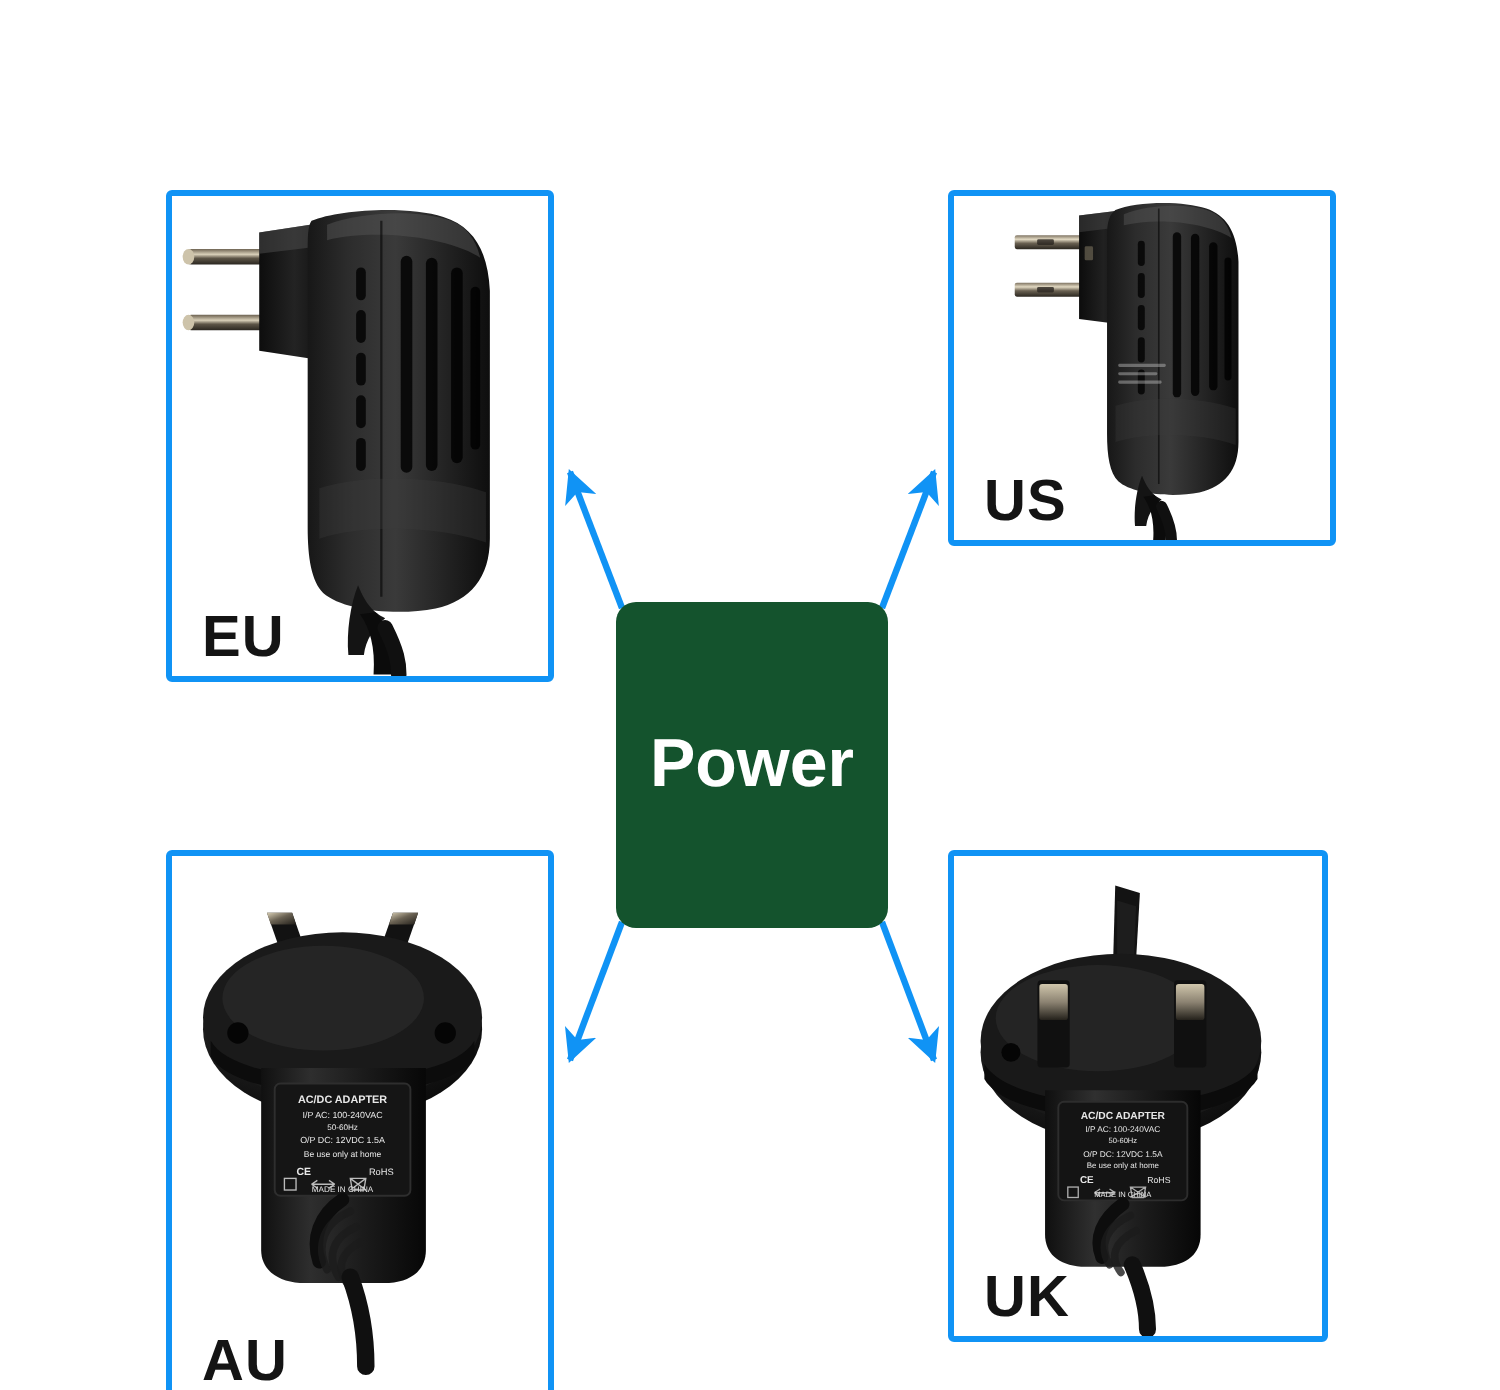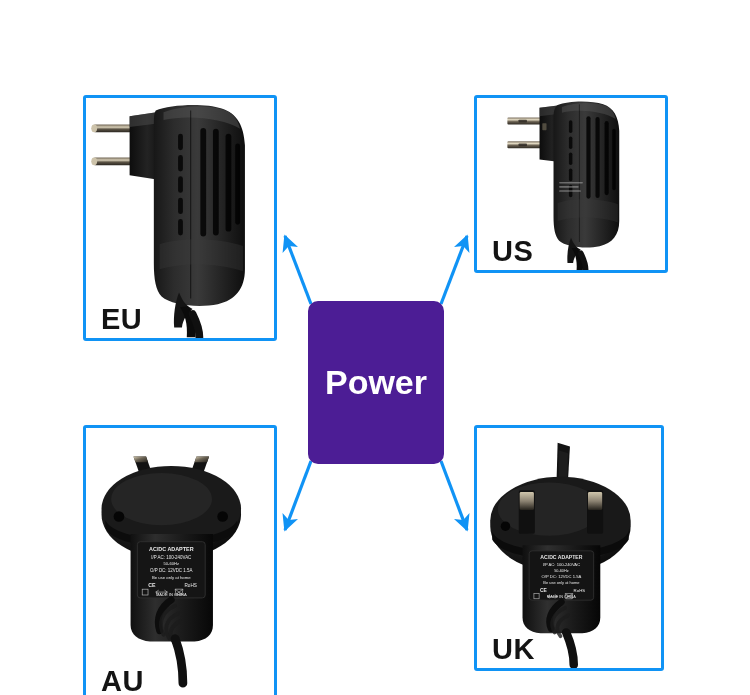--- a/index.html
+++ b/index.html
@@ -50,21 +50,21 @@
     overflow: hidden;
   }
 
   
   #center-box {
     position: absolute;
     left: 308px;
     top: 301px;
     width: 136px;
     height: 163px;
-    background: #4c1d95;
+    background: #14532d;
     border-radius: 10px;
     display: flex;
     align-items: center;
     justify-content: center;
     z-index: 30;
   }
   #center-box .cb-line {
     color: #ffffff;
     font-size: 34px;
     font-weight: bold;

